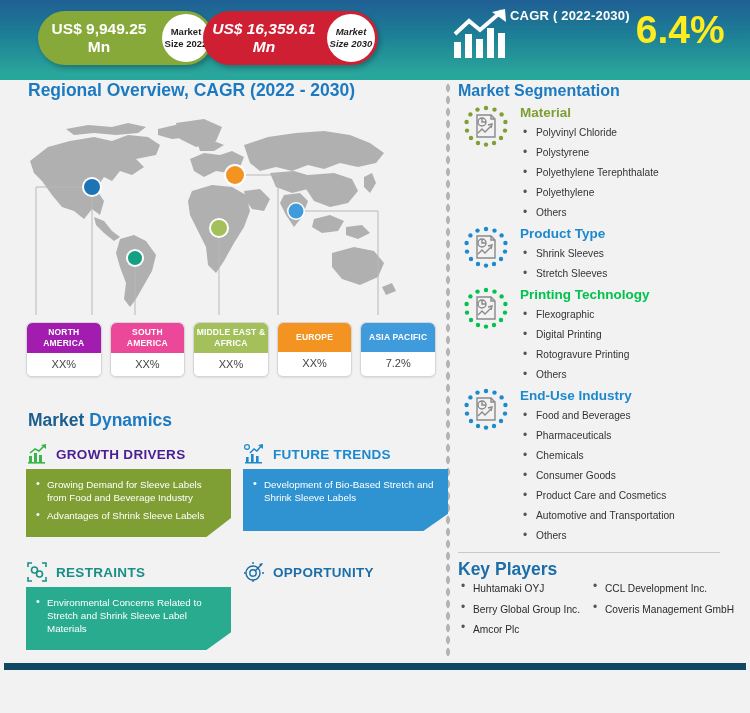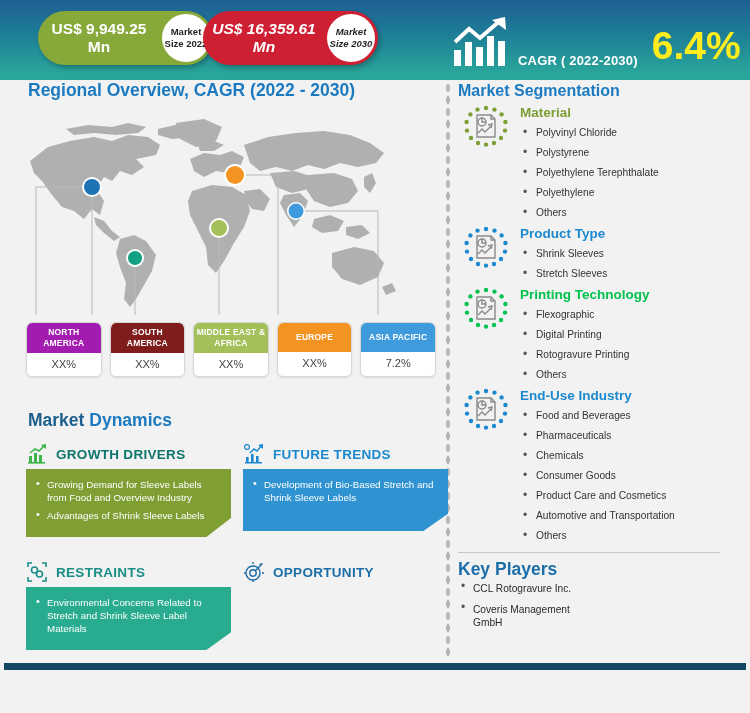--- a/index.html
+++ b/index.html
@@ -34,21 +34,21 @@
   .pill-circle {
     position: absolute; right: 3px; top: 3px;
     width: 48px; height: 48px; border-radius: 50%;
     background: #ffffff; color: #231f20;
     font-size: 9.5px; font-weight: bold; line-height: 12px;
     display: flex; flex-direction: column; align-items: center; justify-content: center;
     text-align: center;
   }
   .cagr-group {
     position: absolute; left: 452px; top: 8px;
-    display: flex; align-items: flex-end; gap: 8px; height: 60px;
+    display: flex; align-items: flex-start; height: 60px;
   }
   .cagr-icon { width: 58px; height: 52px; }
   .cagr-label { color: #ffffff; font-size: 13px; font-weight: bold; letter-spacing: .2px; }
   .cagr-value { color: #ffec1f; font-size: 39px; font-weight: bold; margin-left: 6px; }
 
   
   .v-divider {
     position: absolute; left: 445px; top: 82px; width: 6px; height: 578px;
     background-image: radial-gradient(#b5b5b5 45%, transparent 47%);
     background-size: 6px 12px; background-repeat: repeat-y;
@@ -248,21 +248,21 @@
     </svg>
   </div>
 </div>
 
 <div class="region-row">
   <div class="region-box">
     <div class="region-name" style="background:#a21caf">NORTH AMERICA</div>
     <div class="region-val">XX%</div>
   </div>
   <div class="region-box">
-    <div class="region-name" style="background:#7f1d1d">SOUTH AMERICA</div>
+    <div class="region-name" style="background:#ec4899">SOUTH AMERICA</div>
     <div class="region-val">XX%</div>
   </div>
   <div class="region-box">
     <div class="region-name" style="background:#a3c05a">MIDDLE EAST &amp; AFRICA</div>
     <div class="region-val">XX%</div>
   </div>
   <div class="region-box">
     <div class="region-name" style="background:#f39422;padding:9px 2px">EUROPE</div>
     <div class="region-val">XX%</div>
   </div>
@@ -282,25 +282,25 @@
     <div>
       <div class="dyn-head">
         <svg width="22" height="22" viewBox="0 0 22 22">
           <rect x="3" y="13" width="3" height="6" fill="#3bb54a"></rect>
           <rect x="8" y="10" width="3" height="9" fill="#3bb54a"></rect>
           <rect x="13" y="12" width="3" height="7" fill="#3bb54a"></rect>
           <rect x="2" y="19" width="17" height="1.6" fill="#3bb54a"></rect>
           <polyline points="4,10 9,6 13,8 19,2" stroke="#3bb54a" stroke-width="1.6" fill="none"></polyline>
           <polygon points="20,1 20,6 15,2" fill="#3bb54a"></polygon>
         </svg>
-        <span class="dyn-head-label" style="color:#0f766e">GROWTH DRIVERS</span>
+        <span class="dyn-head-label" style="color:#4c1d95">GROWTH DRIVERS</span>
       </div>
       <div class="dyn-box clip-corner" style="background:#7f9f35">
         <ul>
-          <li>Growing Demand for Sleeve Labels from Food and Overview Industry</li>
+          <li>Growing Demand for Sleeve Labels from Food and Beverage Industry</li>
           <li>Advantages of Shrink Sleeve Labels</li>
         </ul>
       </div>
     </div>
 
     <div>
       <div class="dyn-head">
         <svg width="22" height="22" viewBox="0 0 22 22">
           <circle cx="4" cy="4" r="2.4" fill="none" stroke="#1c89cf" stroke-width="1.2"></circle>
           <rect x="3" y="14" width="2.6" height="5" fill="#1c89cf"></rect>
@@ -505,19 +505,24 @@
       <li>Automotive and Transportation</li>
       <li>Others</li>
     </ul>
   </div>
 
   <div class="hr-line"></div>
 
   <div class="kp-title">Key Players</div>
   <div class="kp-grid">
     <ul>
-      <li>CCL Rotogravure Inc.</li>
+      <li>Huhtamaki OYJ</li>
+      <li>Berry Global Group Inc.</li>
+      <li>Amcor Plc</li>
+    </ul>
+    <ul>
+      <li>CCL Development Inc.</li>
       <li>Coveris Management GmbH</li>
     </ul>
   </div>
 </div>
 
 <div class="footer-bar"></div>
 
 </body></html>

